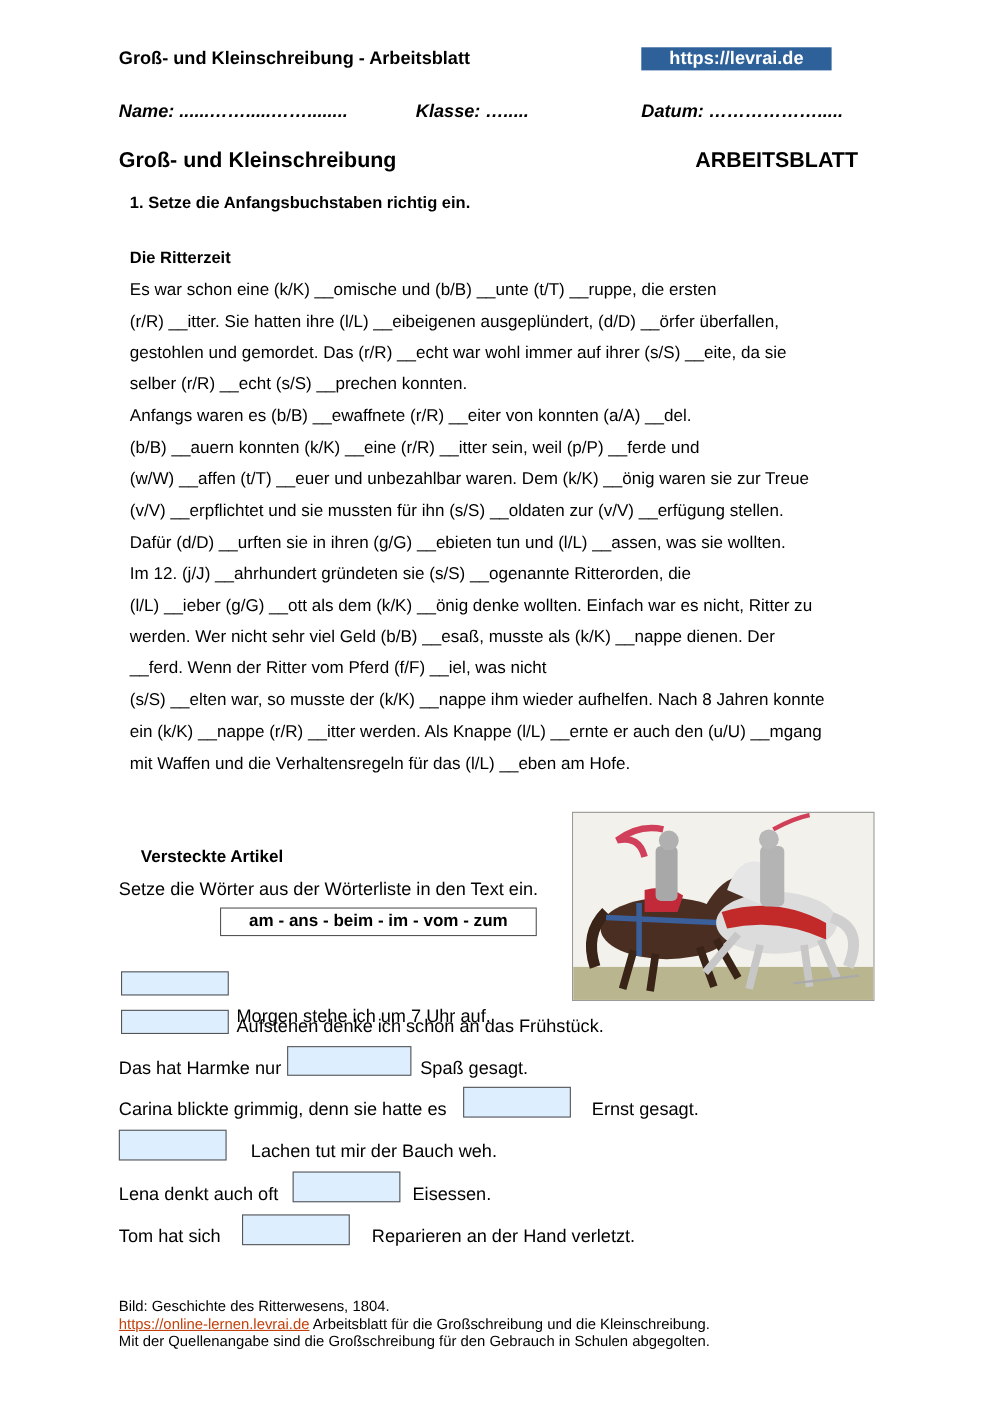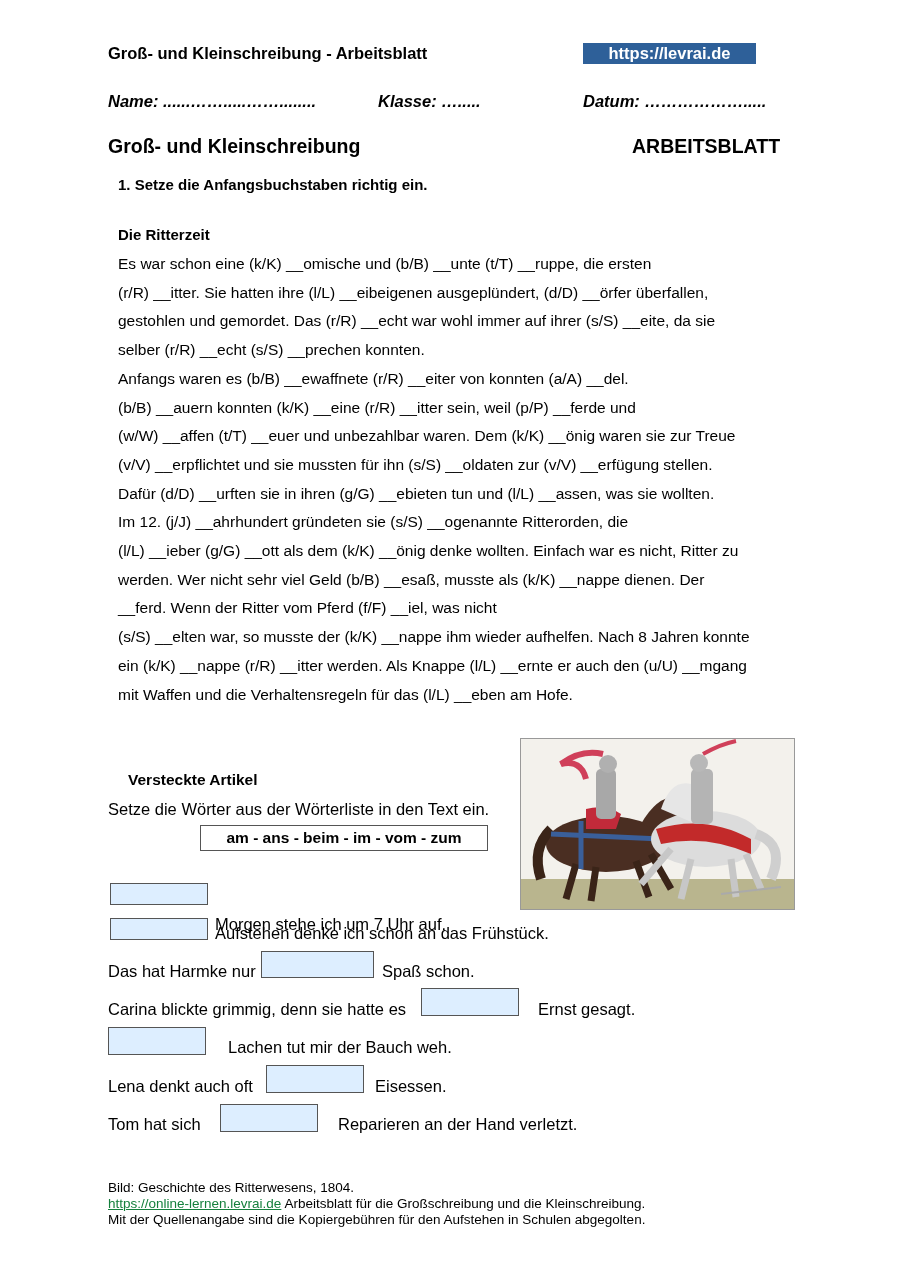--- a/index.html
+++ b/index.html
@@ -13,21 +13,21 @@
   .sub { left: 118px; top: 226px; font-size: 15px; font-weight: bold; }
   .para { position: absolute; left: 118px; top: 250px; width: 690px; font-size: 15.5px; line-height: 28.7px; }
   .para div { white-space: nowrap; }
   .sec2-title { left: 108px; top: 771px; font-size: 15.5px; font-weight: bold; margin-left: 20px; }
   .sec2-inst { left: 108px; top: 800px; font-size: 16.5px; }
   .wordlist { left: 175px; top: 825px; width: 286px; height: 24px; border: 1.5px solid #555; text-align: center; font-weight: bold; font-size: 15.5px; line-height: 23px; margin-left: 25px; }
   .pic { left: 520px; top: 738px; width: 273px; height: 170px; border: 1px solid #999; background: #f4f1ea; overflow: hidden; }
   .box { position: absolute; height: 22px; background: #ddeeff; border: 1.5px solid #555; box-sizing: border-box; }
   .line { position: absolute; font-size: 16.5px; white-space: nowrap; }
   .foot { position: absolute; left: 108px; top: 1180px; font-size: 13.5px; line-height: 16px; }
-  .foot a { color: #15803d; text-decoration: underline; }
+  .foot a { color: #c2410c; text-decoration: underline; }
 </style>
 </head>
 <body>
 
 <div class="abs hdr-title">Groß- und Kleinschreibung - Arbeitsblatt</div>
 <div class="abs badge">https://levrai.de</div>
 
 <div class="abs meta" style="left:108px">Name: ......…….....……........</div>
 <div class="abs meta" style="left:378px">Klasse: ….....</div>
 <div class="abs meta" style="left:583px">Datum: ……………….....</div>
@@ -88,21 +88,21 @@
 </div>
 
 <div class="box" style="left:110px; top:883px; width:98px;"></div>
 <div class="line" style="left:215px; top:915px;text-align:center;">Morgen stehe ich um 7 Uhr auf.</div>
 
 <div class="box" style="left:110px; top:918px; width:98px;"></div>
 <div class="line" style="left:215px; top:924px;">Aufstehen denke ich schon an das Frühstück.</div>
 
 <div class="line" style="left:108px; top:962px;">Das hat Harmke nur</div>
 <div class="box" style="left:261px; top:951px; width:113px; height:27px;"></div>
-<div class="line" style="left:382px; top:962px;">Spaß schon.</div>
+<div class="line" style="left:382px; top:962px;">Spaß gesagt.</div>
 
 <div class="line" style="left:108px; top:1000px;">Carina blickte grimmig, denn sie hatte es</div>
 <div class="box" style="left:421px; top:988px; width:98px; height:28px;"></div>
 <div class="line" style="left:538px; top:1000px;">Ernst gesagt.</div>
 
 <div class="box" style="left:108px; top:1027px; width:98px; height:28px;"></div>
 <div class="line" style="left:228px; top:1038px;">Lachen tut mir der Bauch weh.</div>
 
 <div class="line" style="left:108px; top:1077px;">Lena denkt auch oft</div>
 <div class="box" style="left:266px; top:1065px; width:98px; height:28px;"></div>
@@ -111,14 +111,14 @@
 <div class="line" style="left:108px; top:1115px;">Tom hat sich</div>
 <div class="box" style="left:220px; top:1104px; width:98px; height:28px;"></div>
 <div class="line" style="left:338px; top:1115px;">Reparieren an der Hand verletzt.</div>
 
 <div class="foot">
   <div>Bild: Geschichte des Ritterwesens, 1804.</div>
   <div>
     <a>https://online-lernen.levrai.de</a>
     <span>Arbeitsblatt für die Großschreibung und die Kleinschreibung.</span>
   </div>
-  <div>Mit der Quellenangabe sind die Kopiergebühren für den Aufstehen in Schulen abgegolten.</div>
+  <div>Mit der Quellenangabe sind die Großschreibung für den Gebrauch in Schulen abgegolten.</div>
 </div>
 
 </body></html>

